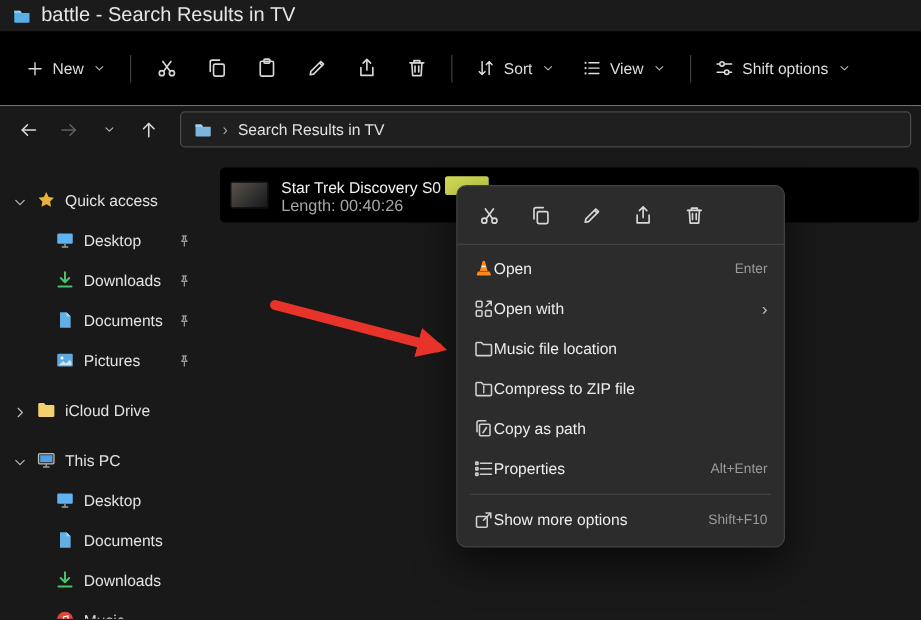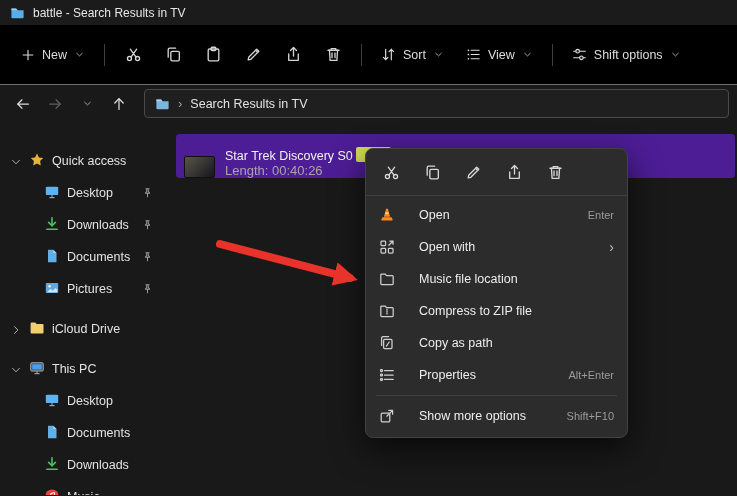--- a/index.html
+++ b/index.html
@@ -1,21 +1,21 @@
 <!DOCTYPE html>
 <html><head>
 <meta charset="utf-8">
 <style>
   *{box-sizing:border-box;margin:0;padding:0}
   html,body{width:737px;height:496px;background:#101010}
   body{font-family:"Liberation Sans",sans-serif;color:#e8e8e8;font-size:12.5px;overflow:hidden}
   .window{position:relative;width:737px;height:496px;background:#191919;overflow:hidden}
 
   
-  .titlebar{height:25px;background:#1b1b1b;display:flex;align-items:center;gap:8px;padding:0 10px;font-size:12px;color:#e6e6e6}
+  .titlebar{height:25px;background:#1b1b1b;display:flex;align-items:center;gap:8px;padding:0 10px;font-size:16px;color:#e6e6e6}
 
   
   .toolbar{height:60px;background:#000000;border-bottom:1px solid #6f6f6f;display:flex;align-items:center;padding:0 10px}
   .tbtn{display:flex;align-items:center;gap:7px;padding:8px 11px;border-radius:4px;color:#dedede;cursor:default}
   .icon-btn{width:40px;height:34px;display:flex;align-items:center;justify-content:center;border-radius:4px;color:#d6d6d6}
   .sep{width:1px;height:22px;background:#3d3d3d;margin:0 8px;flex:none}
   .chev-sm{width:11px;height:11px;color:#bdbdbd}
 
   
   .addressbar{height:37px;display:flex;align-items:center;padding:0 8px;gap:2px;background:#191919}
@@ -29,33 +29,33 @@
   .sidebar{width:166px;flex:none;padding-top:14px;overflow:hidden}
   .side-row{height:32px;display:flex;align-items:flex-end;gap:7px;padding-left:10px;position:relative;border-radius:4px;color:#e3e3e3;cursor:default}
   .side-row.child{padding-left:44px}
   .side-row .chev{width:12px;height:12px;color:#bdbdbd;flex:none}
   .sico{width:16px;height:16px;flex:none;display:flex}
   .pin{position:absolute;right:12px;width:13px;height:13px;color:#9a9a9a}
   .group{margin-top:8px}
   .group.first{margin-top:0}
 
   .content{flex:1;position:relative;padding-top:12px}
-  .file-row{margin:0 2px 0 10px;height:44px;background:#4c1d95;border-radius:4px;display:flex;align-items:flex-end;gap:10px;padding:0 8px}
+  .file-row{margin:0 2px 0 10px;height:44px;background:#000000;border-radius:4px;display:flex;align-items:center;gap:10px;padding:0 8px}
   .thumb{width:31px;height:22px;border-radius:2px;background:linear-gradient(135deg,#5c5346 0%,#333 55%,#161616 100%);border:1px solid #101010;flex:none}
   .file-text{line-height:16px}
   .file-name{font-size:12.5px;color:#f2f2f2;white-space:nowrap}
   .hl{display:inline-block;width:35px;height:15px;background:#d3dd55;border-radius:2px;vertical-align:-2px;margin-left:3px}
   .file-meta{font-size:13px;color:#a6a6a6;line-height:14px}
 
   
   .menu{position:absolute;left:365px;top:148px;width:263px;background:#2c2c2c;border:1px solid #424242;border-radius:8px;box-shadow:0 12px 32px rgba(0,0,0,.65);padding:4px 0 5px;z-index:40}
   .menu-iconrow{display:flex;gap:3px;padding:3px 6px 6px;border-bottom:1px solid #414141}
   .mi-btn{width:38px;height:33px;border-radius:4px;display:flex;align-items:center;justify-content:center;color:#d8d8d8}
   .menu-list{padding-top:3px}
-  .menu-item{height:32px;display:flex;align-items:center;gap:24px;padding:0 13px;color:#ededed;cursor:default}
+  .menu-item{height:32px;display:flex;align-items:center;gap:0;padding:0 13px;color:#ededed;cursor:default}
   .mi-icon{width:16px;height:16px;flex:none;color:#cfcfcf;display:flex}
   .mi-label{flex:1;white-space:nowrap}
   .mi-shortcut{color:#9b9b9b;font-size:11px}
   .mi-sub{color:#bdbdbd;font-size:14px}
   .menu-sep{height:1px;background:#414141;margin:4px 10px}
 
   
   .arrow{position:absolute;left:210px;top:232px;z-index:50;pointer-events:none}
 
   

